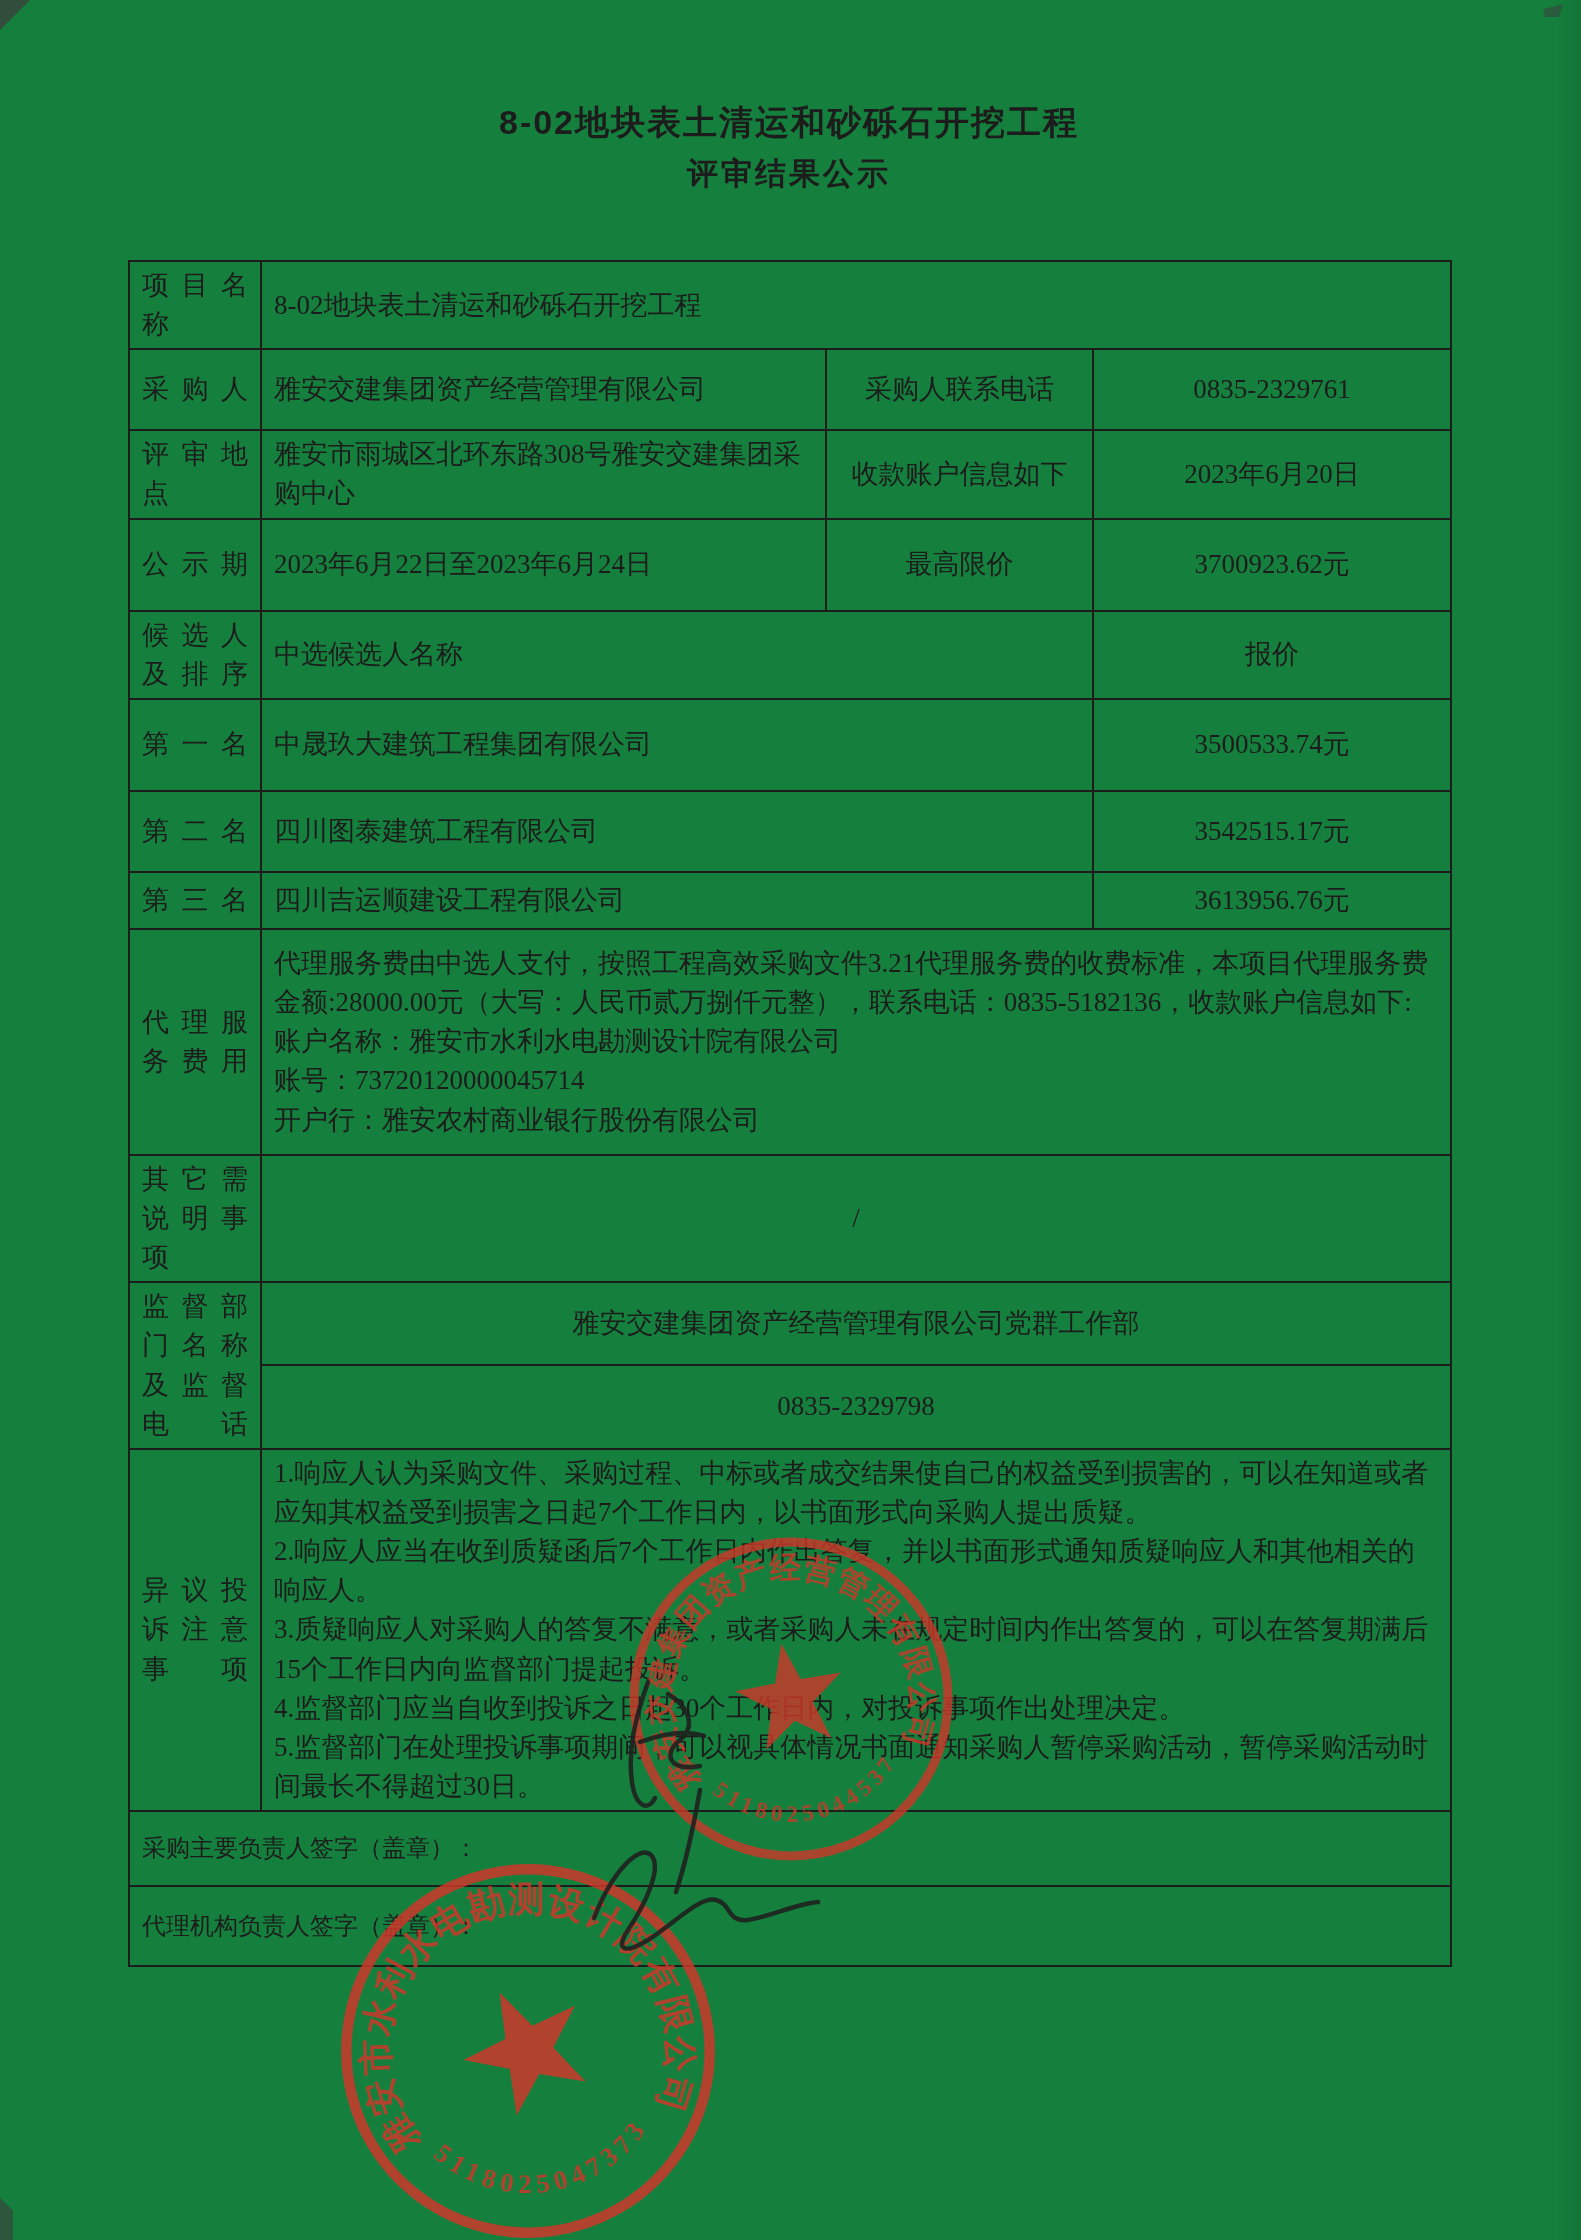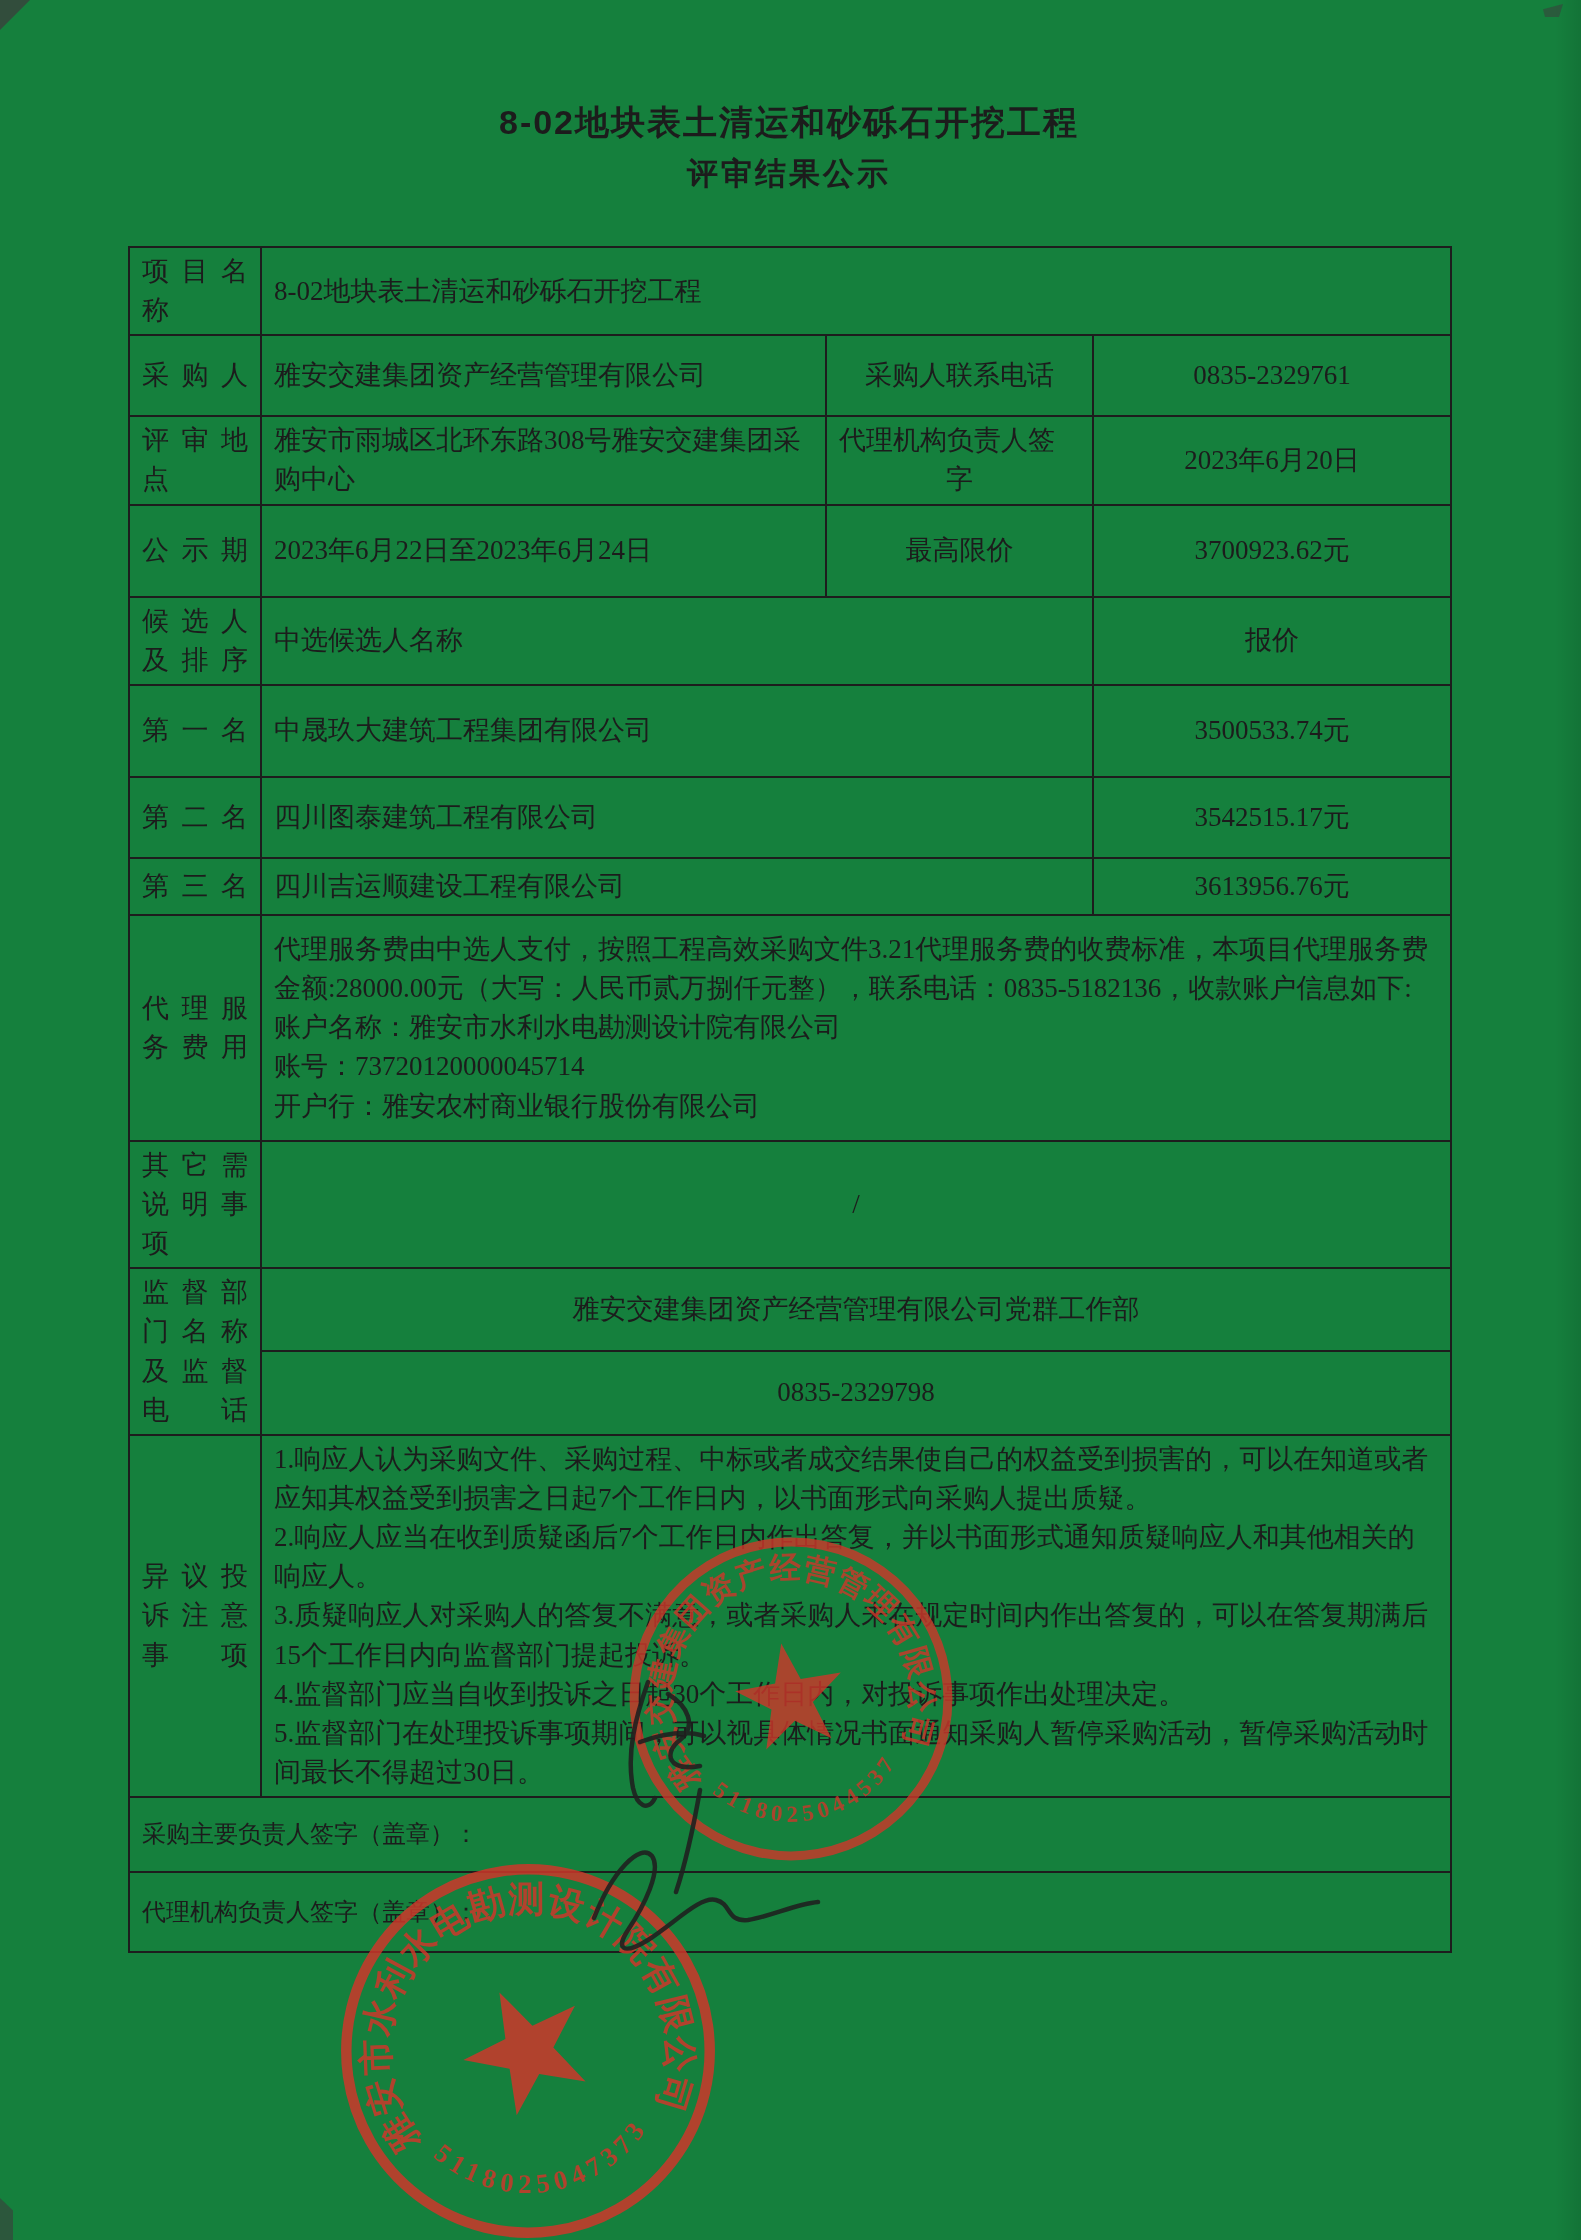--- a/index.html
+++ b/index.html
@@ -22,21 +22,21 @@
   .corner.tl { left: 0; top: 0; width: 30px; height: 30px; clip-path: polygon(0 0, 100% 0, 0 100%); }
   .corner.tr { right: 18px; top: 4px; width: 20px; height: 13px; clip-path: polygon(0 40%, 100% 0, 80% 100%, 10% 100%); opacity: .55;}
   .corner.bl { left: 0; bottom: 0; width: 13px; height: 42px; clip-path: polygon(0 0, 100% 30%, 100% 100%, 0 100%); opacity: .6;}
 
   .titles { position: absolute; left: 0; top: 100px; width: 1578px; text-align: center;
     font-family: "Liberation Sans", "DejaVu Sans", sans-serif; font-weight: bold; }
   .title-1 { font-size: 34px; letter-spacing: 2px; }
   .title-2 { font-size: 31px; margin-top: 7px; letter-spacing: 3px; }
 
   table.doc {
-    position: absolute; left: 128px; top: 246px;
+    position: absolute; left: 128px; top: 260px;
     width: 1322px; table-layout: fixed;
     border-collapse: collapse;
     font-size: 27px;
   }
   table.doc td {
     border: 2px solid #1d1d1d;
     padding: 4px 12px;
     vertical-align: middle;
     line-height: 1.45;
     overflow: hidden;
@@ -99,21 +99,21 @@
     </tr>
     <tr class="r2">
       <td class="lbl">采购人</td>
       <td class="txt">雅安交建集团资产经营管理有限公司</td>
       <td class="ctr">采购人联系电话</td>
       <td class="ctr">0835-2329761</td>
     </tr>
     <tr class="r3">
       <td class="lbl">评审地点</td>
       <td class="txt multiline">雅安市雨城区北环东路308号雅安交建集团采购中心</td>
-      <td class="ctr">代理机构负责人签字</td>
+      <td class="ctr">收款账户信息如下</td>
       <td class="ctr">2023年6月20日</td>
     </tr>
     <tr class="r4">
       <td class="lbl">公示期</td>
       <td class="txt">2023年6月22日至2023年6月24日</td>
       <td class="ctr">最高限价</td>
       <td class="ctr">3700923.62元</td>
     </tr>
     <tr class="r5">
       <td class="lbl">候选人及排序</td>

